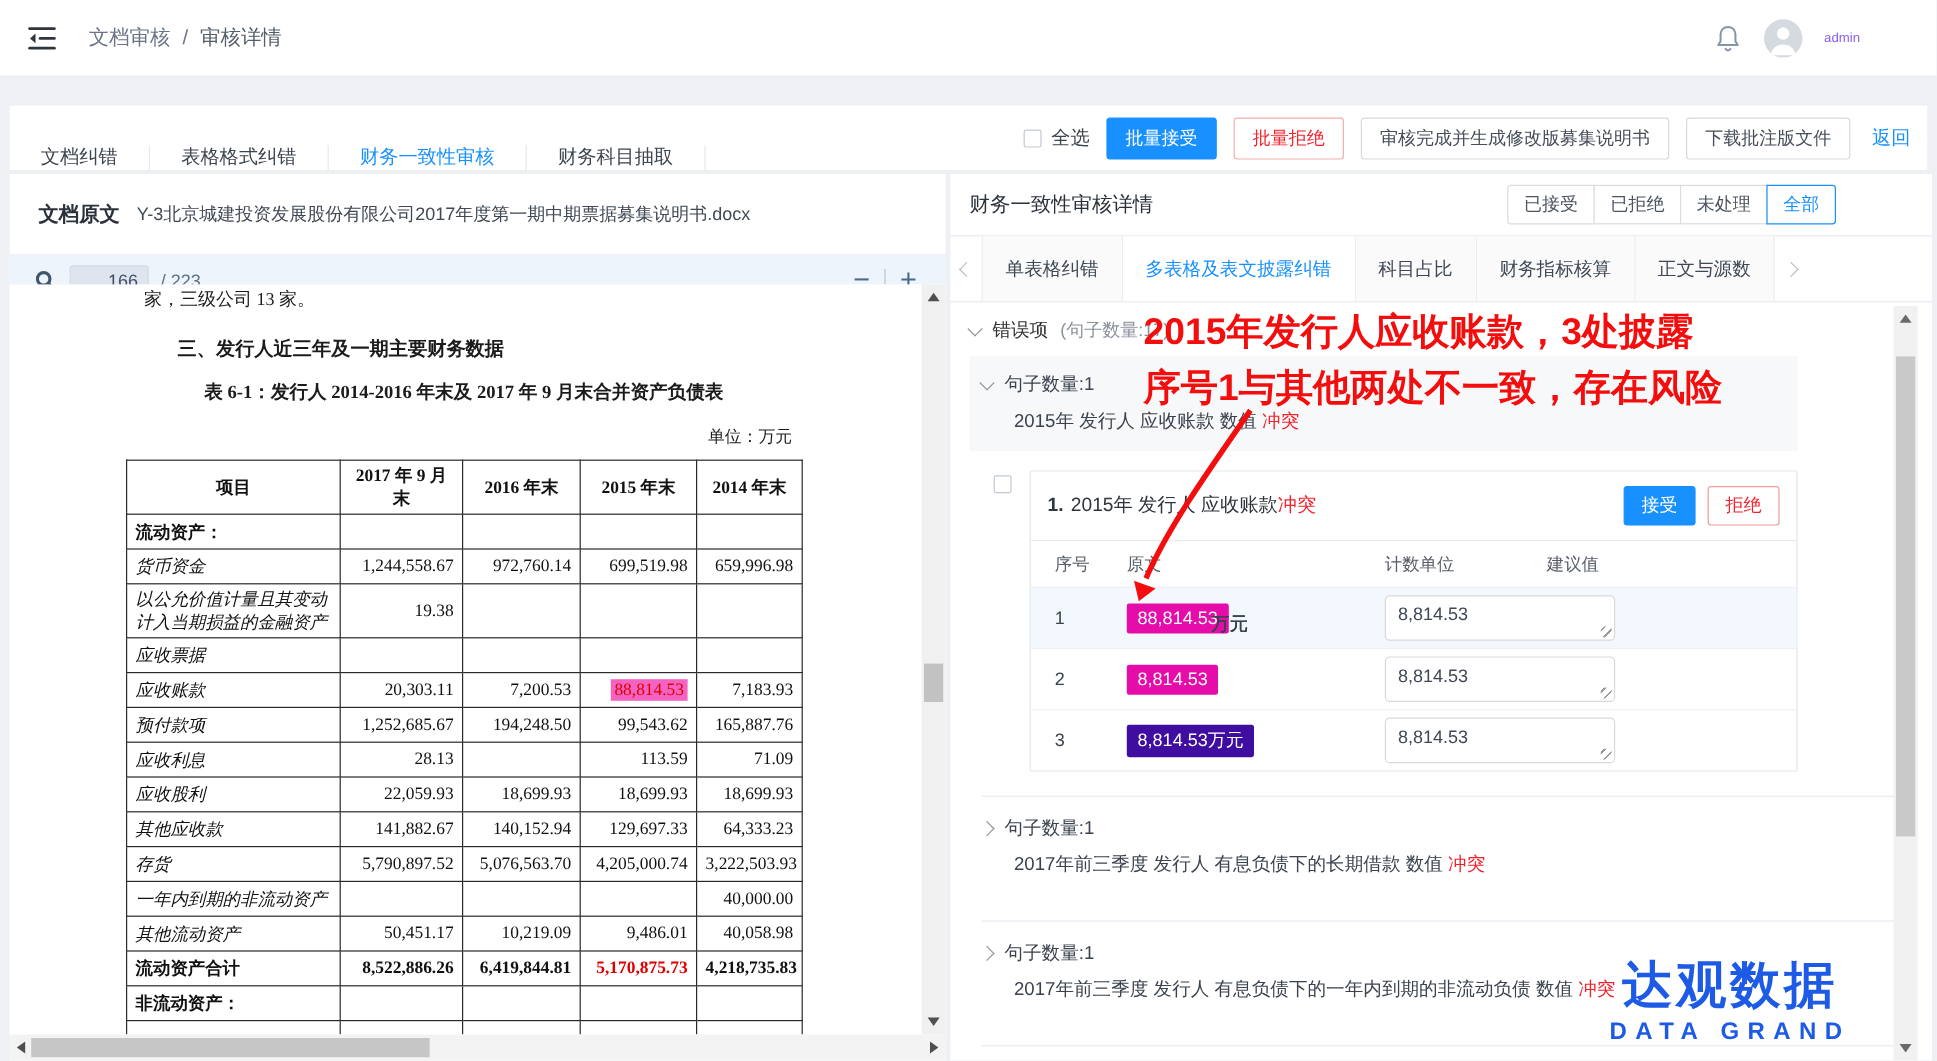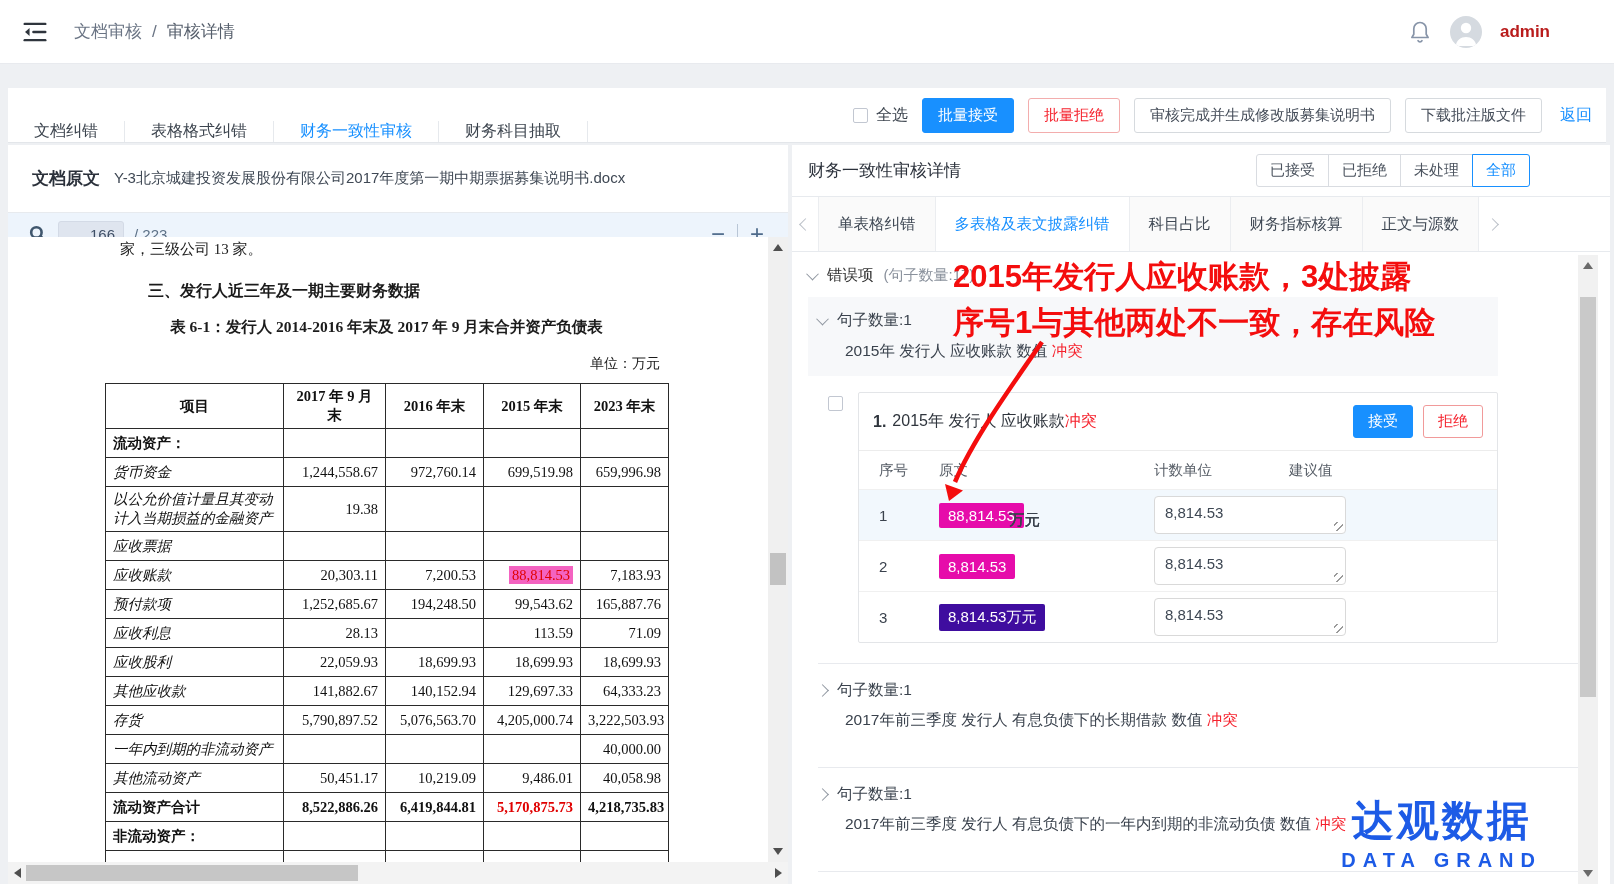--- a/index.html
+++ b/index.html
@@ -7,21 +7,21 @@
   body { font-family:"Liberation Sans", sans-serif; background:#eef0f3; overflow:hidden; }
   #app { position:relative; width:1614px; height:884px; background:#eef0f3; overflow:hidden; }
 
   
   .topbar { position:absolute; left:0; top:0; width:1614px; height:64px; background:#fff; border-bottom:1px solid #e8eaee; display:flex; align-items:center; }
   .menu-btn { margin-left:22px; width:30px; height:26px; display:flex; align-items:center; cursor:pointer; }
   .crumbs { margin-left:22px; font-size:17px; color:#6a7484; display:flex; gap:10px; align-items:center; }
   .crumbs .cur { color:#555e6b; }
   .top-right { margin-left:auto; margin-right:64px; display:flex; align-items:center; gap:18px; }
   .avatar { width:32px; height:32px; border-radius:50%; background:#d5dae0; overflow:hidden; display:flex; align-items:flex-end; justify-content:center; }
-  .uname { font-size:17px; color:#b91c1c;font-weight:bold; }
+  .uname { font-size:11px; color:#8b5cf6; }
 
   
   .actionbar { position:absolute; left:8px; top:88px; width:1598px; height:55px; background:#fff; display:flex; align-items:stretch; border-bottom:1px solid #e3e6ea; }
   .atab { display:flex; align-items:center; padding:0 26px; font-size:16px; color:#3d454f; border-right:1px solid #e6e9ed; cursor:pointer; white-space:nowrap; }
   .atab.active { color:#1890ff; }
   .act-right { margin-left:auto; display:flex; align-items:center; gap:14px; padding-right:14px; }
   .cb { width:15px; height:15px; border:1px solid #c2c7d1; border-radius:2px; background:#fff; cursor:pointer; flex:none; }
   .lbl-sel { font-size:16px; color:#3d454f; margin-left:-6px; }
   .btn { font-size:15px; padding:7px 15px; border-radius:3px; border:1px solid #d6dade; background:#fff; color:#454d59; cursor:pointer; white-space:nowrap; }
   .btn.primary { background:#1890ff; border-color:#1890ff; color:#fff; }
@@ -224,21 +224,21 @@
             <col style="width:98px">
             <col style="width:97px">
             <col style="width:88px">
           </colgroup>
         <thead>
             <tr id="doc-table-head">
               <th>项目</th>
               <th>2017 年 9 月末</th>
               <th>2016 年末</th>
               <th>2015 年末</th>
-              <th>2023 年末</th>
+              <th>2014 年末</th>
             </tr>
           </thead>
         <tbody id="doc-table-body">
             <tr class="boldrow">
               <td class="lbl">流动资产：</td>
               <td class="num"></td>
               <td class="num"></td>
               <td class="num"></td>
               <td class="num"></td>
             </tr>

